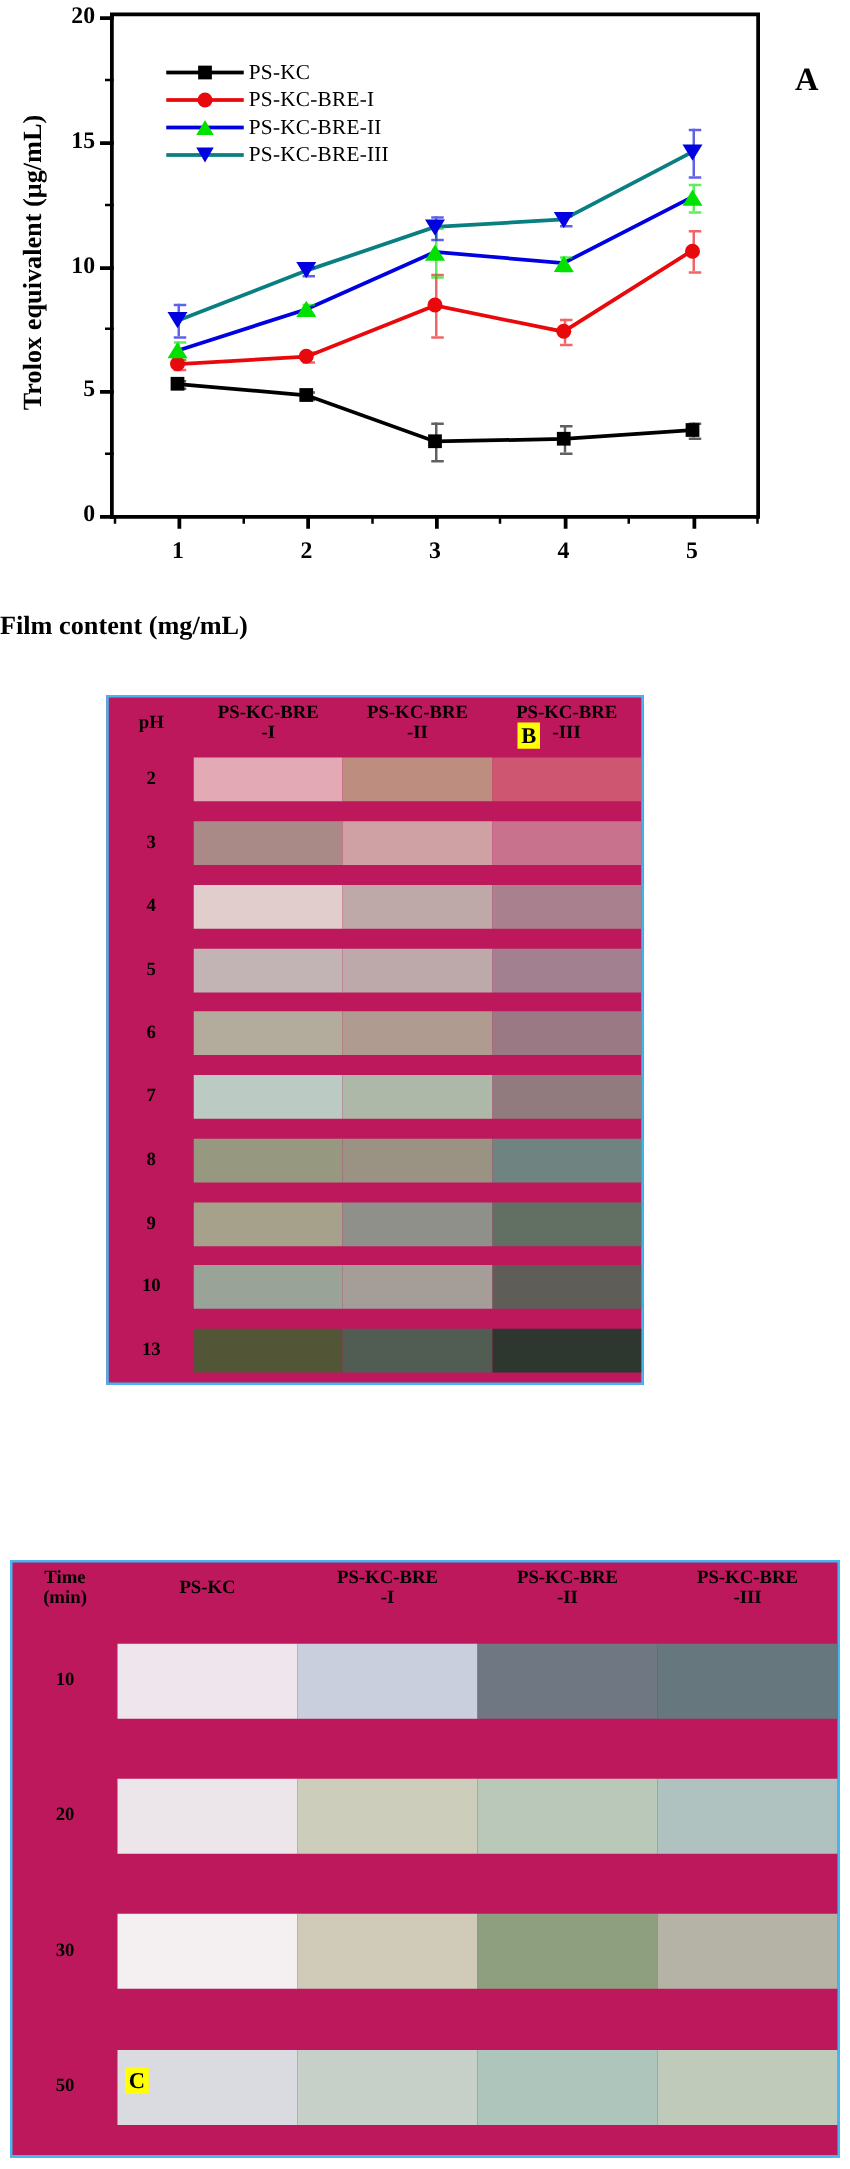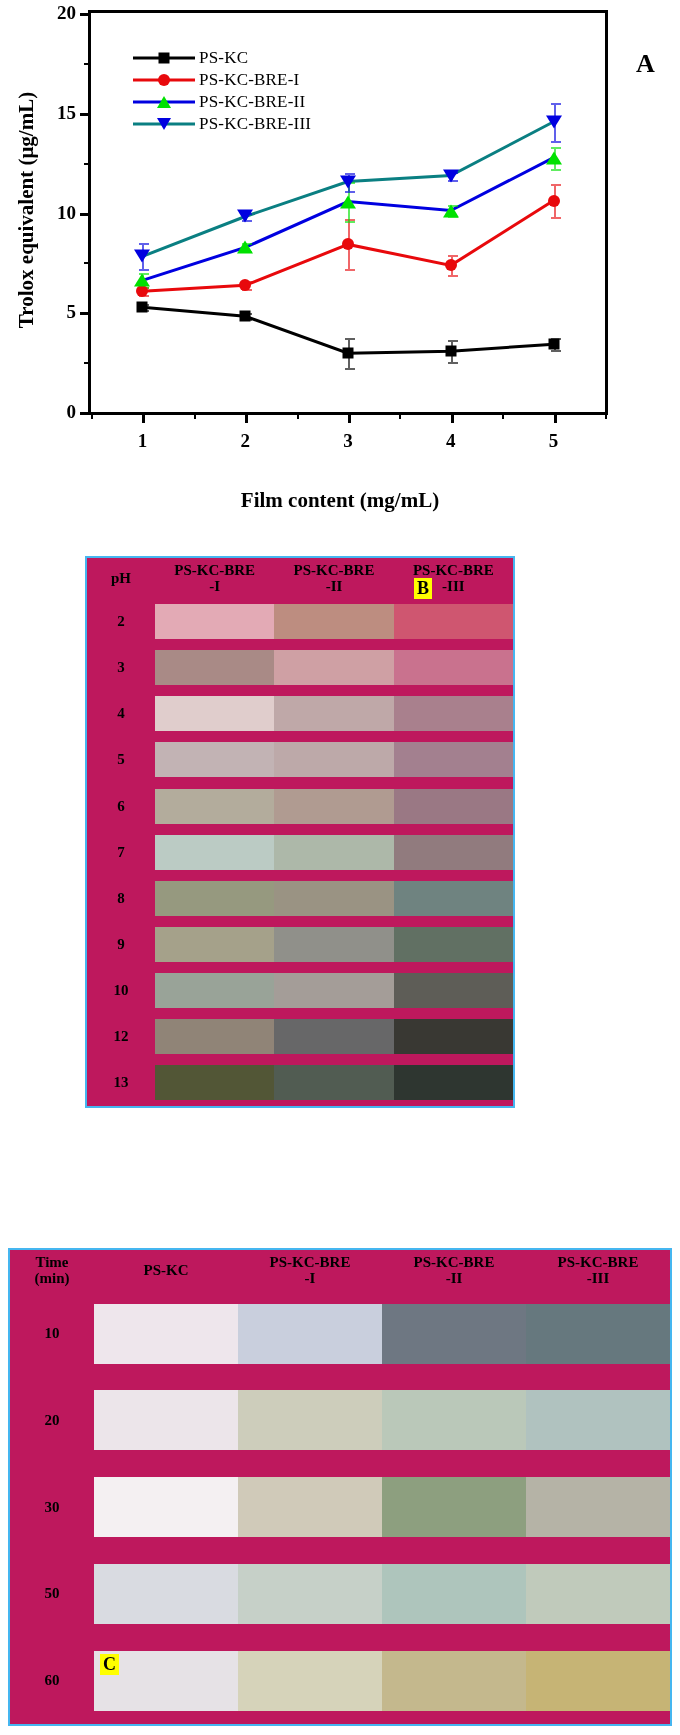--- a/index.html
+++ b/index.html
@@ -13,21 +13,21 @@
   .ytick-minor{position:absolute;right:100%;width:7px;height:0;border-top:2px solid #000;}
   .ytick-label{position:absolute;right:100%;margin-right:15px;font-weight:bold;font-size:19px;
                transform:translateY(-50%);white-space:nowrap;}
   .xtick-major{position:absolute;top:100%;height:11px;width:0;border-left:3px solid #000;}
   .xtick-minor{position:absolute;top:100%;height:7px;width:0;border-left:2px solid #000;}
   .xtick-label{position:absolute;top:100%;margin-top:18px;font-weight:bold;font-size:19px;
                transform:translateX(-50%);white-space:nowrap;}
   #ylabel{position:absolute;left:4px;top:210px;transform:translate(-50%,-50%) rotate(-90deg);
           transform-origin:center;font-weight:bold;font-size:21px;white-space:nowrap;}
   #ylabel-wrap{position:absolute;left:22px;top:0;width:0;height:420px;}
-  #xlabel{position:absolute;left:0;top:488px;width:680px;text-align:center;
+  #xlabel{position:absolute;left:0;top:488px;width:680px;
           font-weight:bold;font-size:21px;}
   #panel-a-letter{position:absolute;left:545px;top:36px;font-weight:bold;font-size:26px;}
 
   #legend{position:absolute;left:42px;top:34px;}
   .legend-row{display:flex;align-items:center;height:22px;}
   .legend-swatch{position:relative;width:62px;height:22px;flex:none;}
   .legend-line{position:absolute;left:0;top:50%;width:62px;height:0;transform:translateY(-50%);}
   .legend-mark{position:absolute;left:31px;top:50%;transform:translate(-50%,-50%);}
   .legend-text{font-size:17px;margin-left:4px;white-space:nowrap;letter-spacing:.2px;}
 
@@ -374,32 +374,20 @@
           <td class="swcell">
             <div class="swatch" style="background: rgb(153, 163, 152); height: 35px;"></div>
           </td>
           <td class="swcell">
             <div class="swatch" style="background: rgb(164, 157, 152); height: 35px;"></div>
           </td>
           <td class="swcell">
             <div class="swatch" style="background: rgb(94, 93, 87); height: 35px;"></div>
           </td>
         </tr>
-        <tr style="height: 41px;">
-          <td class="rowlab">12</td>
-          <td class="swcell">
-            <div class="swatch" style="background: rgb(144, 132, 119); height: 35px;"></div>
-          </td>
-          <td class="swcell">
-            <div class="swatch" style="background: rgb(103, 103, 104); height: 35px;"></div>
-          </td>
-          <td class="swcell">
-            <div class="swatch" style="background: rgb(57, 56, 51); height: 35px;"></div>
-          </td>
-        </tr>
         <tr style="height: 41px; margin-left: 33px;">
           <td class="rowlab">13</td>
           <td class="swcell">
             <div class="swatch" style="background: rgb(82, 86, 54); height: 35px;"></div>
           </td>
           <td class="swcell">
             <div class="swatch" style="background: rgb(81, 92, 82); height: 35px;"></div>
           </td>
           <td class="swcell">
             <div class="swatch" style="background: rgb(46, 54, 48); height: 35px;"></div>
@@ -489,31 +477,16 @@
           <td class="swcell">
             <div class="swatch" style="background: rgb(198, 208, 200); height: 60px;"></div>
           </td>
           <td class="swcell">
             <div class="swatch" style="background: rgb(174, 197, 188); height: 60px;"></div>
           </td>
           <td class="swcell">
             <div class="swatch" style="background: rgb(192, 202, 187); height: 60px;"></div>
           </td>
         </tr>
-        <tr style="height: 66px;">
-          <td class="rowlab">60</td>
-          <td class="swcell">
-            <div class="swatch" style="background: rgb(230, 226, 230); height: 60px;"></div>
-          </td>
-          <td class="swcell">
-            <div class="swatch" style="background: rgb(214, 211, 186); height: 60px;"></div>
-          </td>
-          <td class="swcell">
-            <div class="swatch" style="background: rgb(196, 184, 141); height: 60px;"></div>
-          </td>
-          <td class="swcell">
-            <div class="swatch" style="background: rgb(198, 180, 117); height: 60px;"></div>
-          </td>
-        </tr>
       </tbody>
   </table>
 </div>
 <div id="panel-c-letter">C</div>
 
 </body></html>

